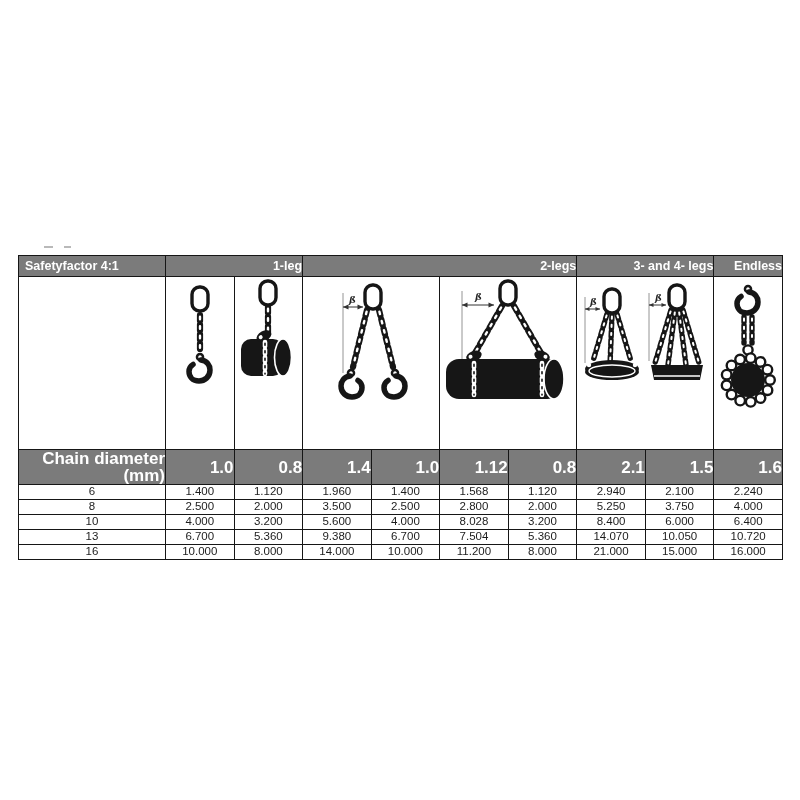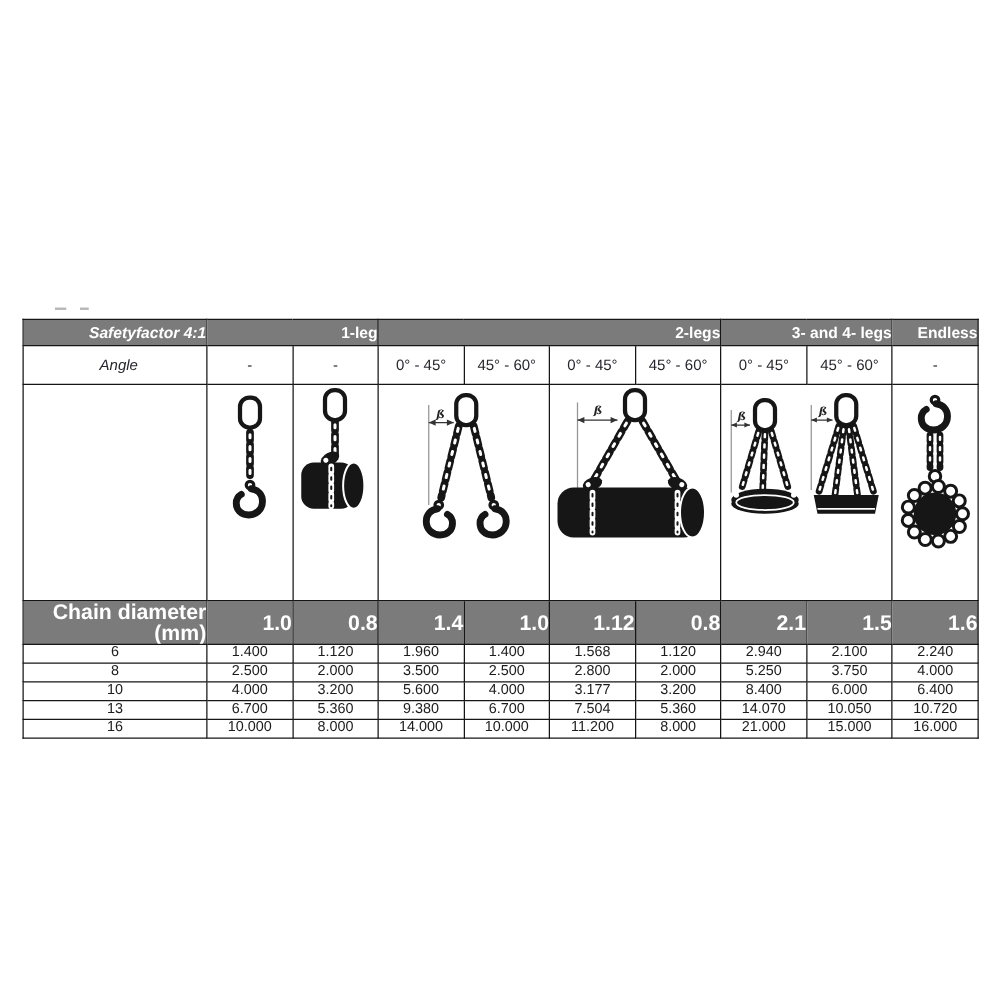--- a/index.html
+++ b/index.html
@@ -6,21 +6,21 @@
   body { width:800px; height:800px; font-family:"Liberation Sans", sans-serif; }
   .sheet { position:relative; width:800px; height:800px; background:#fff; overflow:hidden; }
   .dash1,.dash2 { position:absolute; top:246px; height:2px; background:#b9b9b9; }
   .dash1 { left:44px; width:9px; }
   .dash2 { left:64px; width:7px; }
 
   table.cap { position:absolute; left:18px; top:255px; width:765px;
               border-collapse:collapse; table-layout:fixed; }
   table.cap td { border:1px solid #161616; overflow:hidden; padding:0; line-height:1; }
   .g { background:#7b7b7b; color:#fff; font-weight:bold; font-size:12.5px; text-align:right; }
-  .left { text-align:right; padding-left:6px !important;font-style:italic; }
+  .left { text-align:left; padding-left:6px !important; }
   .row-head td { height:20px; }
   .row-angle td { height:30px; font-size:12px; color:#26262e; text-align:center; }
   .row-art td { height:172px; vertical-align:top; text-align:center; padding-top:7px; }
   .row-factor td { height:17px; font-size:17px; border-width:2px; }
   .row-data td { height:14px; font-size:11.5px; text-align:center; color:#1c1c1c;
                  border-width:2px; font-weight:400; }
   svg.ill { display:inline-block; }
 
   
   .c1 { fill:none; stroke:#161616; stroke-width:6.2; stroke-linecap:round; stroke-dasharray:6 3.5; }
@@ -75,32 +75,20 @@
 
     <tbody>
         <tr class="row-head">
       <td class="g left">Safetyfactor 4:1</td>
       <td class="g" colspan="2">1-leg</td>
       <td class="g" colspan="4">2-legs</td>
       <td class="g" colspan="2">3- and 4- legs</td>
       <td class="g">Endless</td>
     </tr>
 
-    <tr class="row-angle">
-      <td class="left">Angle</td>
-      <td>-</td>
-      <td>-</td>
-      <td>0° - 45°</td>
-      <td>45° - 60°</td>
-      <td>0° - 45°</td>
-      <td>45° - 60°</td>
-      <td>0° - 45°</td>
-      <td>45° - 60°</td>
-      <td>-</td>
-    </tr>
 
     <tr class="row-art">
       <td></td>
 
       <td>
         <svg class="ill" width="64" height="152" viewBox="0 0 64 152">
           <use href="#ml" transform="translate(32,22)"></use>
           <path class="c1" d="M32,38 L32,72"></path>
               <path class="c2" d="M32,38 L32,72"></path>
           <use href="#hk" transform="translate(32,80)"></use>
@@ -262,21 +250,21 @@
       <td>5.250</td>
       <td>3.750</td>
       <td>4.000</td>
     </tr>
     <tr class="row-data">
       <td>10</td>
       <td>4.000</td>
       <td>3.200</td>
       <td>5.600</td>
       <td>4.000</td>
-      <td>3.177</td>
+      <td>8.028</td>
       <td>3.200</td>
       <td>8.400</td>
       <td>6.000</td>
       <td>6.400</td>
     </tr>
     <tr class="row-data">
       <td>13</td>
       <td>6.700</td>
       <td>5.360</td>
       <td>9.380</td>

